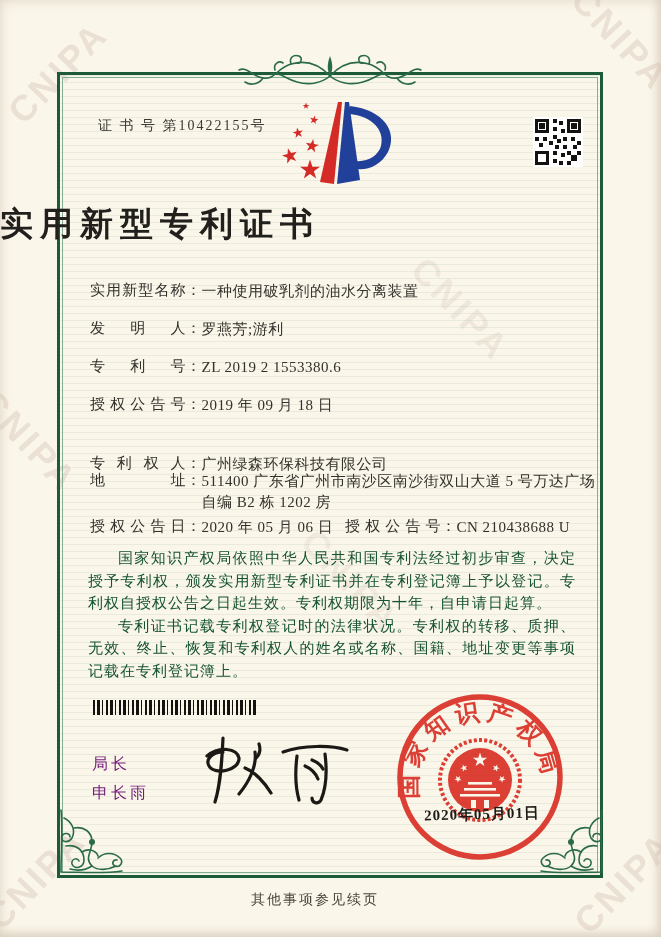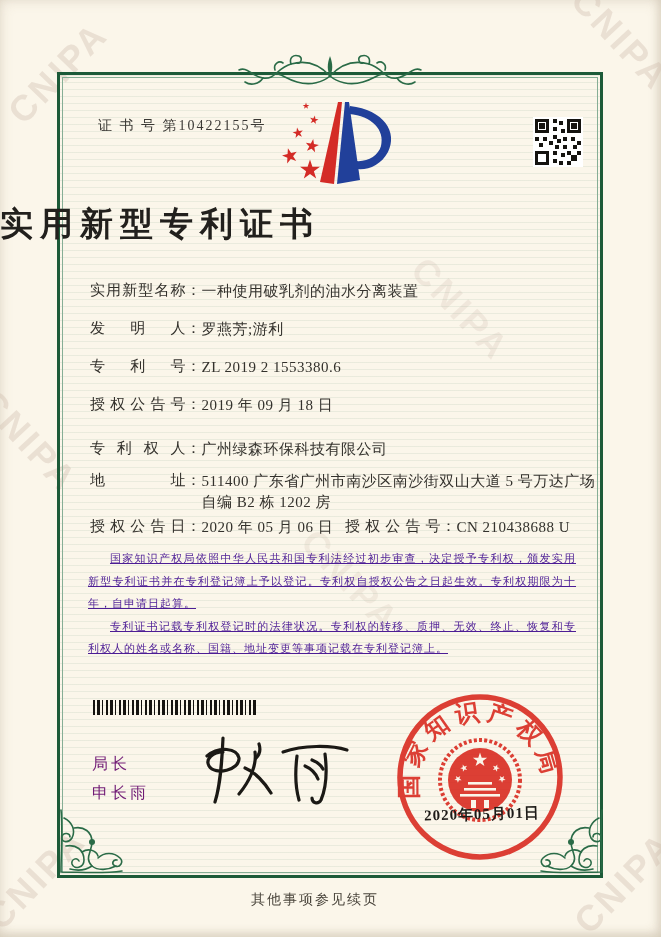--- a/index.html
+++ b/index.html
@@ -17,22 +17,22 @@
       background:repeating-linear-gradient(180deg, rgba(130,165,140,.14) 0 1px, rgba(250,246,235,0) 1px 7px);}
   .frame-inner{position:absolute;inset:2px;border:1px solid #86ae95;}
   .abs{position:absolute;z-index:2;}
   .cert-no{left:98px;top:117px;font-size:14px;letter-spacing:2px;color:#3a3834;}
   .title{left:0;top:202px;width:543px;text-align:left;font-size:33px;font-weight:bold;
       letter-spacing:7px;color:#22201d;}
   .row{left:90px;font-size:15px;letter-spacing:.5px;color:#33312c;}
   .lbl{display:inline-block;width:96px;text-align:justify;text-align-last:justify;vertical-align:top;}
   .val{display:inline-block;vertical-align:top;max-width:398px;white-space:pre-line;line-height:21px;}
   .grant2{position:absolute;left:255px;top:0;white-space:nowrap;}
-  .body-text{left:88px;top:547px;width:488px;font-size:11px;line-height:22.5px;
-      letter-spacing:1px;color:#4c1d95;text-align:justify;text-decoration:underline;}
+  .body-text{left:88px;top:547px;width:488px;font-size:15px;line-height:22.5px;
+      letter-spacing:1px;color:#14532d;text-align:justify;}
   .body-text p{margin:0;text-indent:2em;}
   .barcode{left:93px;top:700px;width:165px;height:15px;
       background:repeating-linear-gradient(90deg,#15130f 0 2px,rgba(0,0,0,0) 2px 4px,#15130f 4px 7px,rgba(0,0,0,0) 7px 9px,#15130f 9px 10px,rgba(0,0,0,0) 10px 13px);}
   .director-title{left:92px;top:754px;font-size:16px;letter-spacing:3px;color:#701a75;}
   .director-name{left:92px;top:783px;font-size:16px;letter-spacing:3px;color:#701a75;}
   .signature{left:185px;top:728px;z-index:2;}
   .seal{left:392px;top:694px;z-index:3;}
   .seal-date{left:398px;top:805px;width:168px;text-align:center;font-size:15px;font-weight:bold;
       letter-spacing:1px;color:#1c1a17;transform:rotate(-1.5deg);z-index:4;}
   .page-info{left:0;top:851px;width:661px;text-align:center;font-size:14px;letter-spacing:2px;color:#3a382f;}
@@ -160,21 +160,21 @@
   </div>
   <div class="abs row" style="top:319px;">
     <span class="lbl">发明人</span><span>：</span><span class="val">罗燕芳;游利</span>
   </div>
   <div class="abs row" style="top:357px;">
     <span class="lbl">专利号</span><span>：</span><span class="val">ZL 2019 2 1553380.6</span>
   </div>
   <div class="abs row" style="top:395px;">
     <span class="lbl">授权公告号</span><span>：</span><span class="val">2019 年 09 月 18 日</span>
   </div>
-  <div class="abs row" style="top:439px;font-family:Liberation Serif, serif;">
+  <div class="abs row" style="top:454px;font-family:Liberation Serif, serif;">
     <span class="lbl">专利权人</span><span>：</span><span class="val">广州绿森环保科技有限公司</span>
   </div>
   <div class="abs row" style="top:471px;">
     <span class="lbl">地址</span><span>：</span><span class="val">511400 广东省广州市南沙区南沙街双山大道 5 号万达广场
 自编 B2 栋 1202 房</span>
   </div>
   <div class="abs row" style="top:517px;">
     <span class="lbl">授权公告日</span><span>：</span><span class="val">2020 年 05 月 06 日</span>
     <span class="grant2"><span class="lbl">授权公告号</span><span>：</span><span class="val">CN 210438688 U</span></span>
   </div>

